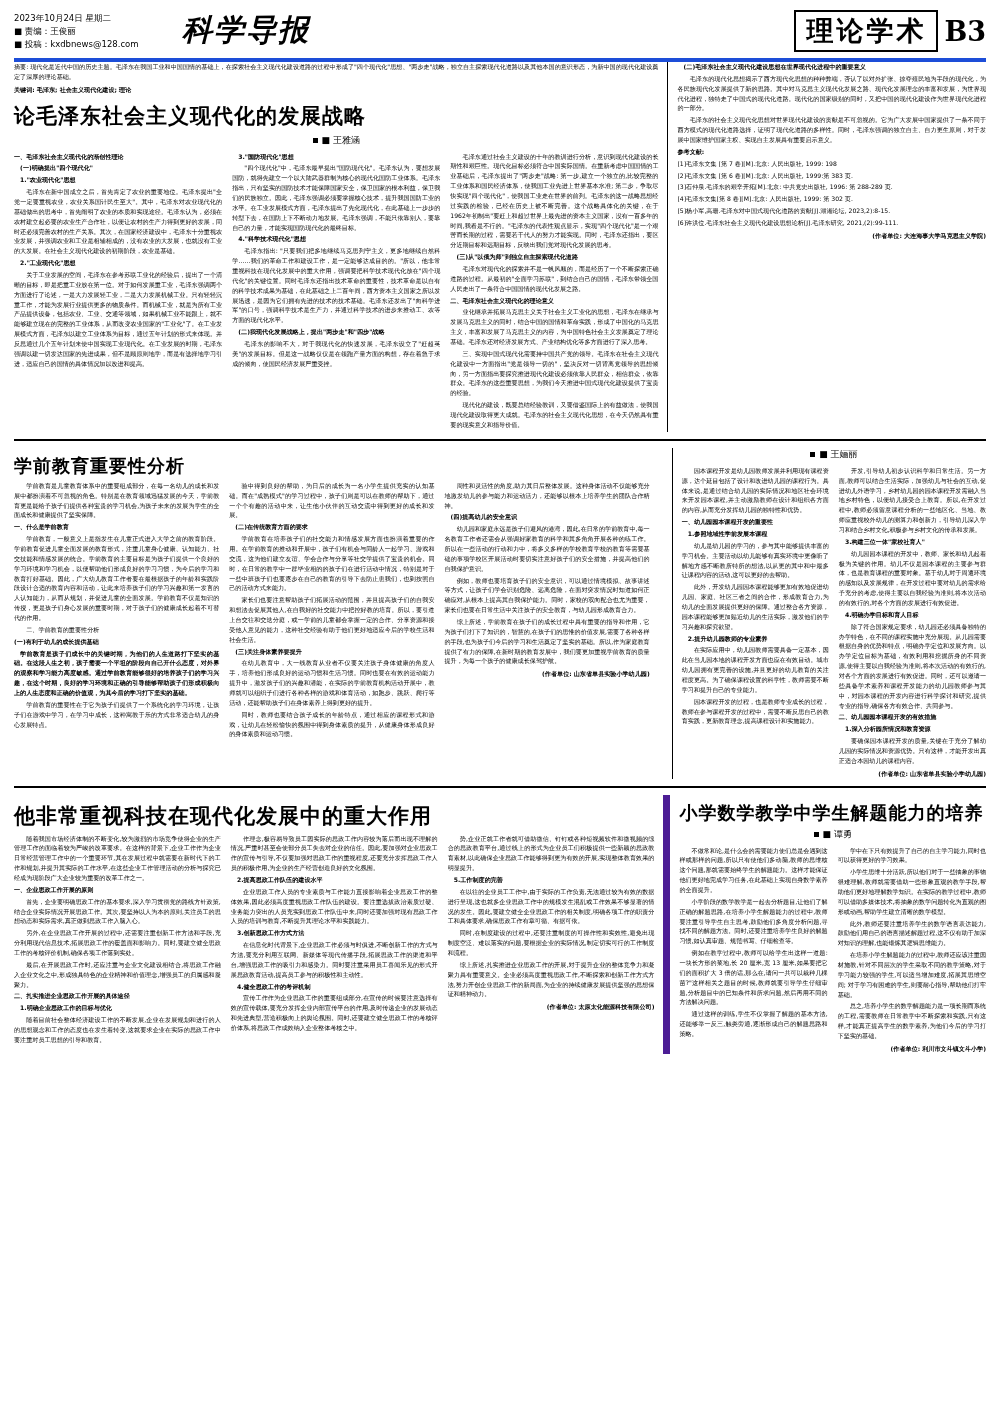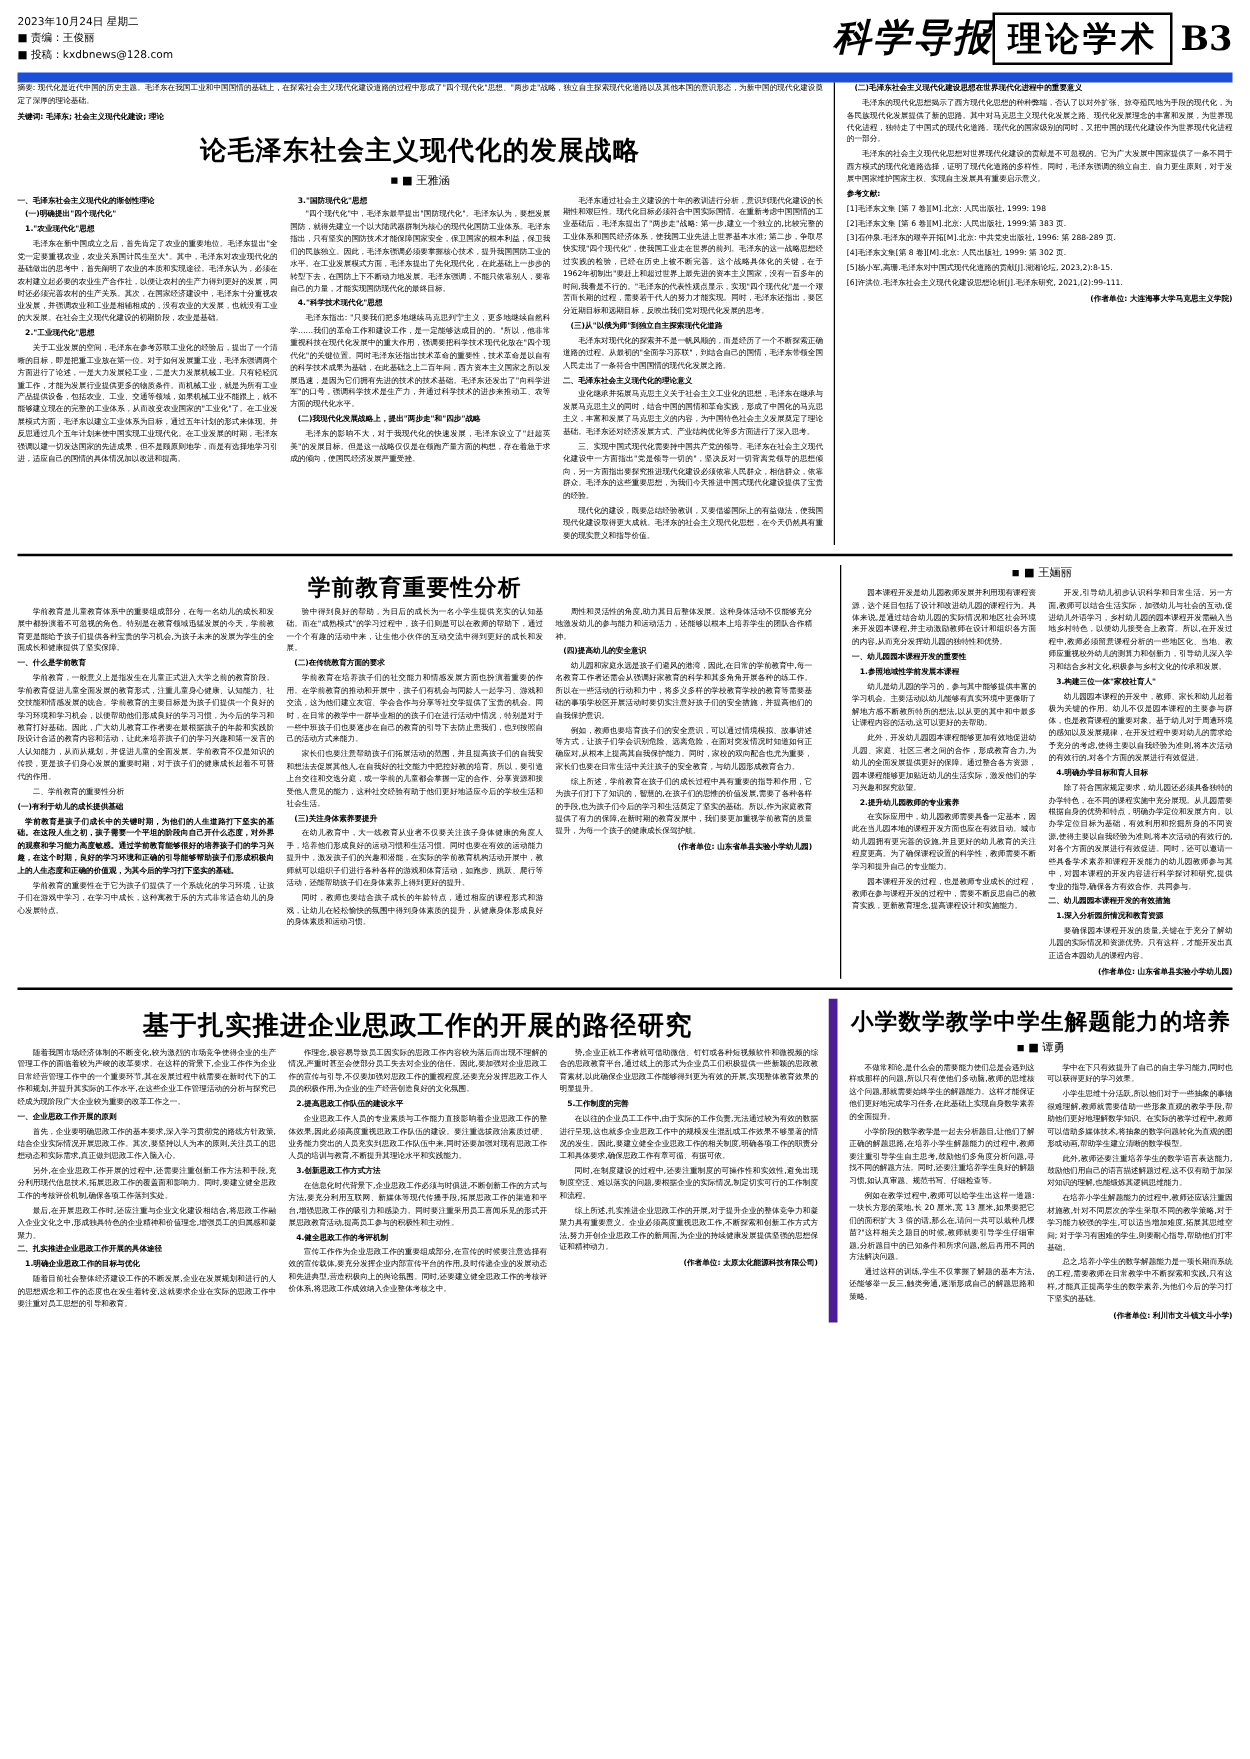--- a/index.html
+++ b/index.html
@@ -1,29 +1,29 @@
 <!DOCTYPE html>
 <html><head>
 <meta charset="utf-8">
 <style>
   html,body{margin:0;padding:0;background:#fff;}
   body{width:1000px;height:1407px;font-family:"DejaVu Sans","Liberation Sans",sans-serif;color:#000;}
   .page{position:relative;width:1000px;height:1407px;box-sizing:border-box;padding:10px 14px;}
 
   
-  .masthead{display:flex;align-items:flex-start;justify-content:space-between;border-bottom:8px solid #1d4ed8;padding-bottom:6px;}
+  .masthead{display:flex;align-items:flex-start;justify-content:space-between;border-bottom:4px solid #1d4ed8;padding-bottom:6px;}
   .mast-left{font-size:8.5px;line-height:1.55;padding-top:2px;min-width:150px;}
   .mast-left div{white-space:nowrap;}
-  .mast-mid{flex:1;display:flex;align-items:center;justify-content:flex-end;padding-left:18px;}
+  .mast-mid{flex:1;display:flex;align-items:center;justify-content:flex-start;padding-left:18px;}
   .mast-logo{font-family:"DejaVu Serif","Liberation Serif",serif;font-size:30px;font-weight:bold;letter-spacing:2px;font-style:italic;}
   .mast-right{display:flex;align-items:center;gap:6px;text-align:right;}
   .mast-section{border:2px solid #000;padding:1px 10px;font-family:"DejaVu Serif","Liberation Serif",serif;font-size:27px;font-weight:bold;letter-spacing:3px;}
   .mast-page{font-family:"DejaVu Serif","Liberation Serif",serif;font-size:27px;font-weight:bold;}
   .rule-thick{border-top:2px solid #000;margin:7px 0;}
-  .art-title{text-align:center;font-family:"DejaVu Serif","Liberation Serif",serif;font-weight:bold;letter-spacing:1px;}
+  .art-title{font-family:"DejaVu Serif","Liberation Serif",serif;font-weight:bold;letter-spacing:1px;}
   .t-main{font-size:21px;margin:7px 0 4px;}
   .t-sub{font-size:18px;margin:6px 0 3px;}
   .byline{text-align:center;font-size:9px;margin-bottom:5px;}
   .byline .sq{display:inline-block;width:5px;height:5px;background:#000;margin-right:4px;vertical-align:middle;}
 
   .cols{display:flex;gap:10px;}
   .col{flex:1;font-size:6.1px;line-height:1.62;text-align:justify;}
   .col p{margin:0 0 2px;text-indent:2em;}
   .col p.nohang{text-indent:0;}
   .col p.b{font-weight:bold;text-indent:0;}
@@ -175,21 +175,21 @@
           <div class="sign">(作者单位: 山东省单县实验小学幼儿园)</div>
         </div>
       </div>
     </div>
   </div>
 
   <div class="rule-thick"></div>
 
   <div class="bot-area">
     <div class="bot-left">
-      <div class="art-title t-main">基于扎实推进企业思政工作的开展的路径研究</div>
+      <div class="art-title t-main">他非常重视科技在现代化发展中的重大作用</div>
       <div class="cols">
         <div class="col">
           <p>随着我国市场经济体制的不断变化,较为激烈的市场竞争使得企业的生产管理工作的面临着较为严峻的改革要求。在这样的背景下,企业工作作为企业日常经营管理工作中的一个重要环节,其在发展过程中就需要在新时代下的工作和规划,并提升其实际的工作水平,在这些企业工作管理活动的分析与探究已经成为现阶段广大企业较为重要的改革工作之一。</p>
           <p class="b">一、企业思政工作开展的原则</p>
           <p>首先，企业要明确思政工作的基本要求,深入学习贯彻党的路线方针政策,结合企业实际情况开展思政工作。其次,要坚持以人为本的原则,关注员工的思想动态和实际需求,真正做到思政工作入脑入心。</p>
           <p>另外,在企业思政工作开展的过程中,还需要注重创新工作方法和手段,充分利用现代信息技术,拓展思政工作的覆盖面和影响力。同时,要建立健全思政工作的考核评价机制,确保各项工作落到实处。</p>
           <p>最后,在开展思政工作时,还应注重与企业文化建设相结合,将思政工作融入企业文化之中,形成独具特色的企业精神和价值理念,增强员工的归属感和凝聚力。</p>
           <p class="b">二、扎实推进企业思政工作开展的具体途径</p>
           <p class="bi">1.明确企业思政工作的目标与优化</p>
           <p>随着目前社会整体经济建设工作的不断发展,企业在发展规划和进行的人的思想观念和工作的态度也在发生着转变,这就要求企业在实际的思政工作中要注重对员工思想的引导和教育。</p>

